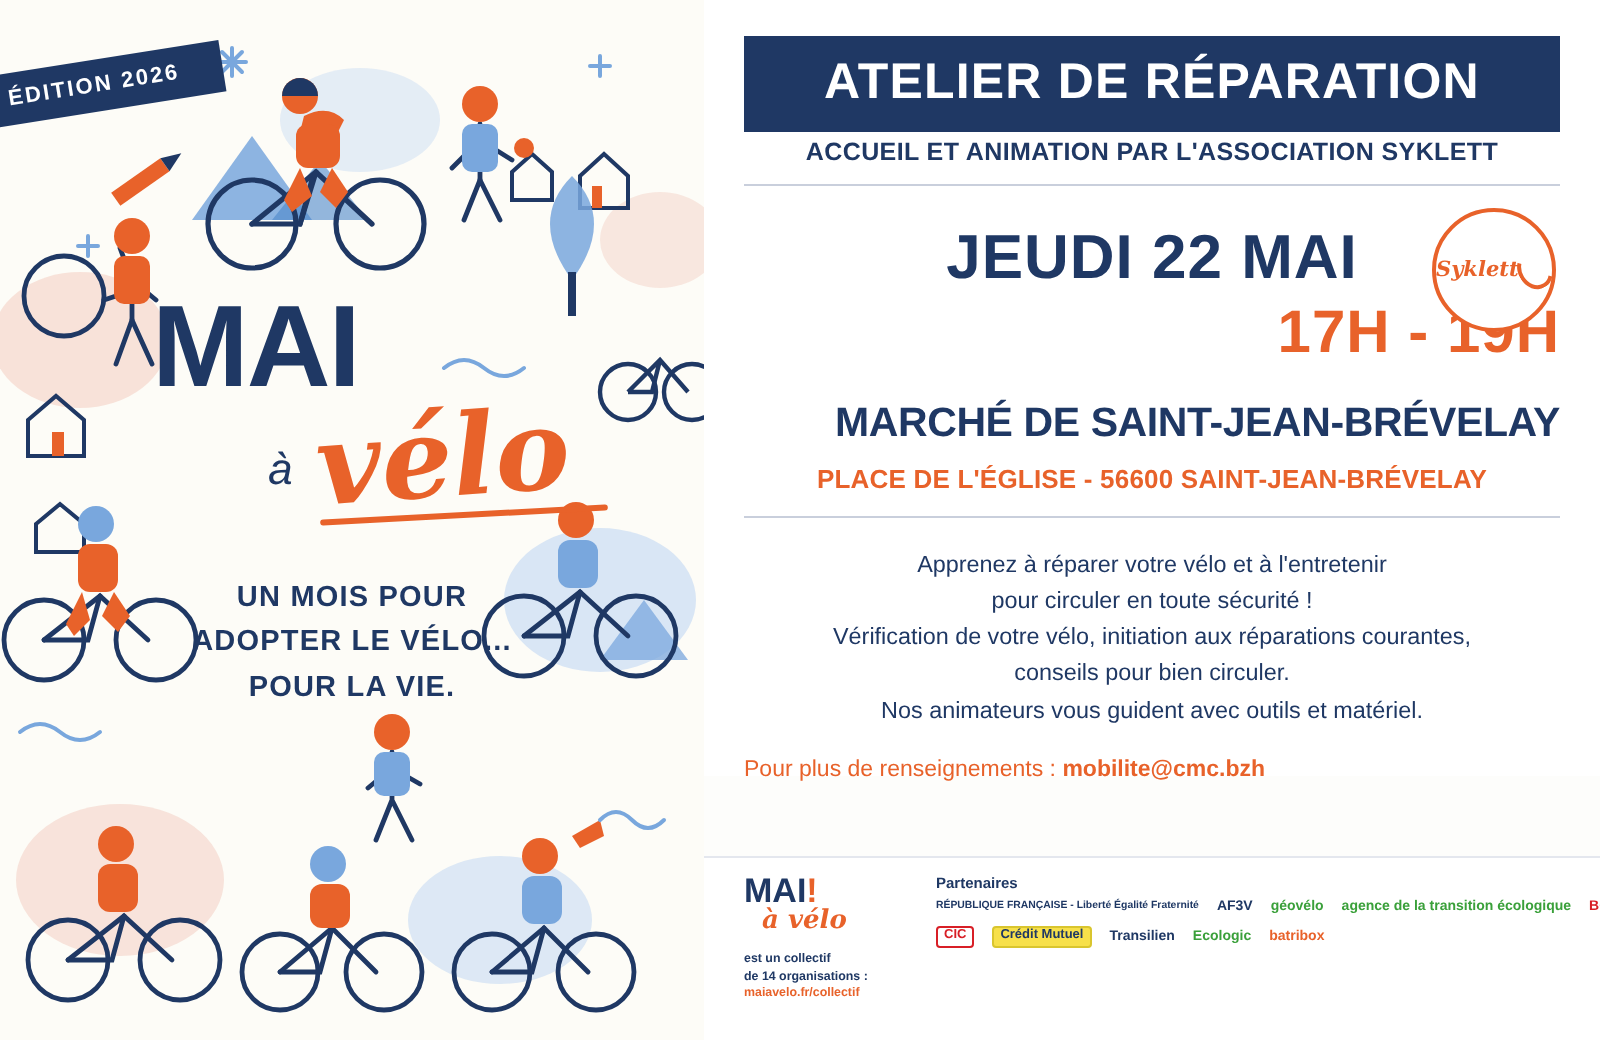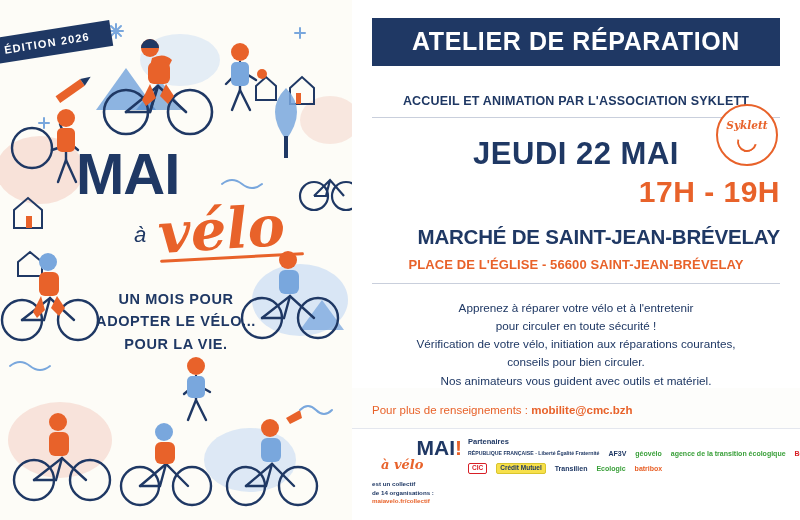--- a/index.html
+++ b/index.html
@@ -118,21 +118,21 @@
   .headline-bar {
     background: #1f3864;
     color: #ffffff;
     text-align: center;
     padding: 9px 6px 10px;
     font-size: 25px;
     font-weight: bold;
     letter-spacing: 0.6px;
   }
   .subhead {
-    margin-top: 28px;
+    margin-top: 3px;
     text-align: center;
     color: #1f3864;
     font-size: 12.5px;
     font-weight: bold;
     letter-spacing: 0.2px;
   }
   .rule {
     margin: 9px 0 0 0;
     height: 1px;
     background: #c9cfdc;
@@ -143,21 +143,21 @@
     right: 22px;
     top: 104px;
     width: 62px;
     height: 62px;
     border-radius: 50%;
     border: 2px solid #e8622a;
     background: #ffffff;
     display: flex;
     align-items: center;
     justify-content: center;
-    flex-direction: column;
+    flex-direction: row;
   }
   .syklett-logo .sk-name {
     font-size: 10.5px;
     color: #e8622a;
     font-style: italic;
     font-weight: bold;
     font-family: "DejaVu Serif", serif;
     margin-bottom: 1px;
   }
   .syklett-logo .sk-mark {
@@ -230,24 +230,23 @@
     height: 92px;
     background: #ffffff;
     border-top: 1px solid #e4e7ee;
     display: flex;
     align-items: flex-start;
     padding: 8px 14px 6px 20px;
   }
   .footer-left { width: 90px; flex: 0 0 90px; }
   .fl-mai {
     color: #1f3864;
-    font-size: 21px;
+    font-size: 17px;
     font-weight: bold;
     line-height: 1;
-    text-align: right;
   }
   .fl-mai .excl { color: #e8622a; }
   .fl-velo {
     color: #e8622a;
     font-size: 13px;
     font-style: italic;
     font-weight: bold;
     font-family: "DejaVu Serif", serif;
     line-height: 1.1;
     margin-left: 9px;

